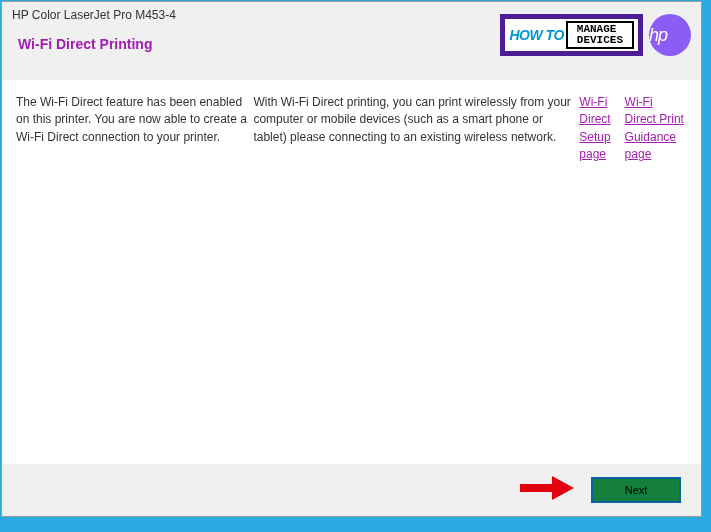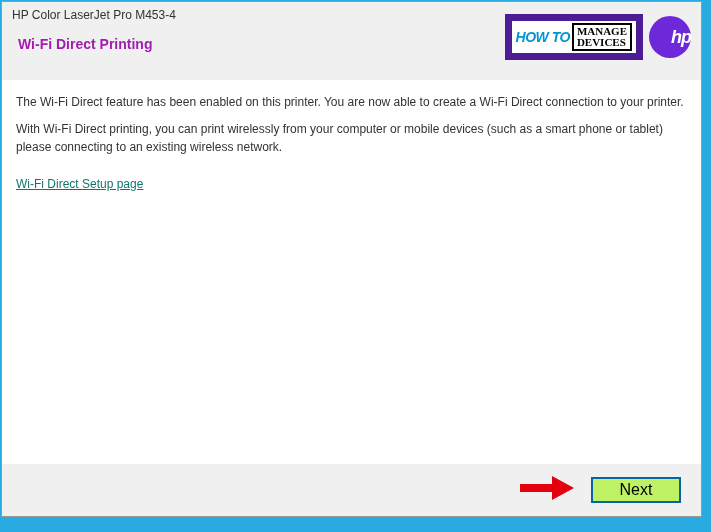--- a/index.html
+++ b/index.html
@@ -42,95 +42,95 @@
     .badges {
       position: absolute;
       right: 10px;
       top: 12px;
       display: flex;
       align-items: center;
       gap: 6px;
     }
     .htmd-badge {
       background: #fff;
-      border: 7px solid #4c1d95;
+      border: 5px solid #4c1d95;
       padding: 2px 4px;
       display: flex;
       align-items: center;
       gap: 2px;
       font-weight: bold;
     }
     .htmd-howto {
       font-family: Arial, sans-serif;
       font-size: 14px;
       color: #0096d6;
       font-style: italic;
       font-weight: 900;
       letter-spacing: -0.5px;
     }
     .htmd-box {
       border: 2px solid #000;
-      padding: 1px 3px;
-      font-family: Liberation Serif, serif;
+      padding: 1px 9px;
+      font-family: Liberation Mono, monospace;
       font-size: 11px;
       font-weight: 900;
       line-height: 1;
       text-align: left;
     }
     .hp-logo {
       width: 42px;
       height: 42px;
       border-radius: 50%;
-      background: #6d28d9;
+      background: #8b5cf6;
       display: flex;
       align-items: center;
-      justify-content: flex-end;
+      justify-content: flex-start;
       color: #fff;
       font-family: Arial, sans-serif;
       font-size: 18px;
-      font-weight: bold;
+      font-weight: normal;
       font-style: italic;
       letter-spacing: -1px;
     }
     .content {
       background: #fff;
       flex: 1;
       padding: 14px 14px;
       font-size: 12px;
       color: #333;
       line-height: 1.45;
       display: flex;
-      flex-direction: column;
+      flex-direction: row;
     }
     .para {
       margin-bottom: 10px;
     }
     .spacer-sm {
       height: 10px;
     }
     .link {
-      color: #0f766e;
+      color: #a21caf;
       text-decoration: underline;
       cursor: pointer;
       display: inline-block;
     }
     .footer {
       height: 52px;
       position: relative;
       display: flex;
       align-items: center;
       justify-content: flex-end;
       padding-right: 20px;
     }
     .next-btn {
-      background: #bef264;
+      background: #15803d;
       border: 2px solid #0a64a4;
       width: 90px;
       height: 26px;
-      font-size: 16px;
+      font-size: 11px;
       cursor: pointer;
       font-family: inherit;
     }
     .arrow {
       position: absolute;
       right: 125px;
       top: 50%;
       transform: translateY(-50%);
     }
   </style>
@@ -156,20 +156,21 @@
       </div>
     </div>
   </div>
 
   <div class="content">
     <div class="para">The Wi-Fi Direct feature has been enabled on this printer. You are now able to create a Wi-Fi Direct connection to your printer.</div>
     <div class="para">With Wi-Fi Direct printing, you can print wirelessly from your computer or mobile devices (such as a smart phone or tablet) please connecting to an existing wireless network.</div>
     <div class="spacer-sm"></div>
     <a class="link para">Wi-Fi Direct Setup page</a>
     <div class="spacer-sm"></div>
+    <a class="link para">Wi-Fi Direct Print Guidance page</a>
   </div>
 
   <div class="footer">
     <div class="arrow">
       <svg width="58" height="28" viewBox="0 0 58 28">
         <path d="M 2 10 L 34 10 L 34 2 L 56 14 L 34 26 L 34 18 L 2 18 Z" fill="#e3000f"></path>
       </svg>
     </div>
     <button class="next-btn">Next</button>
   </div>

